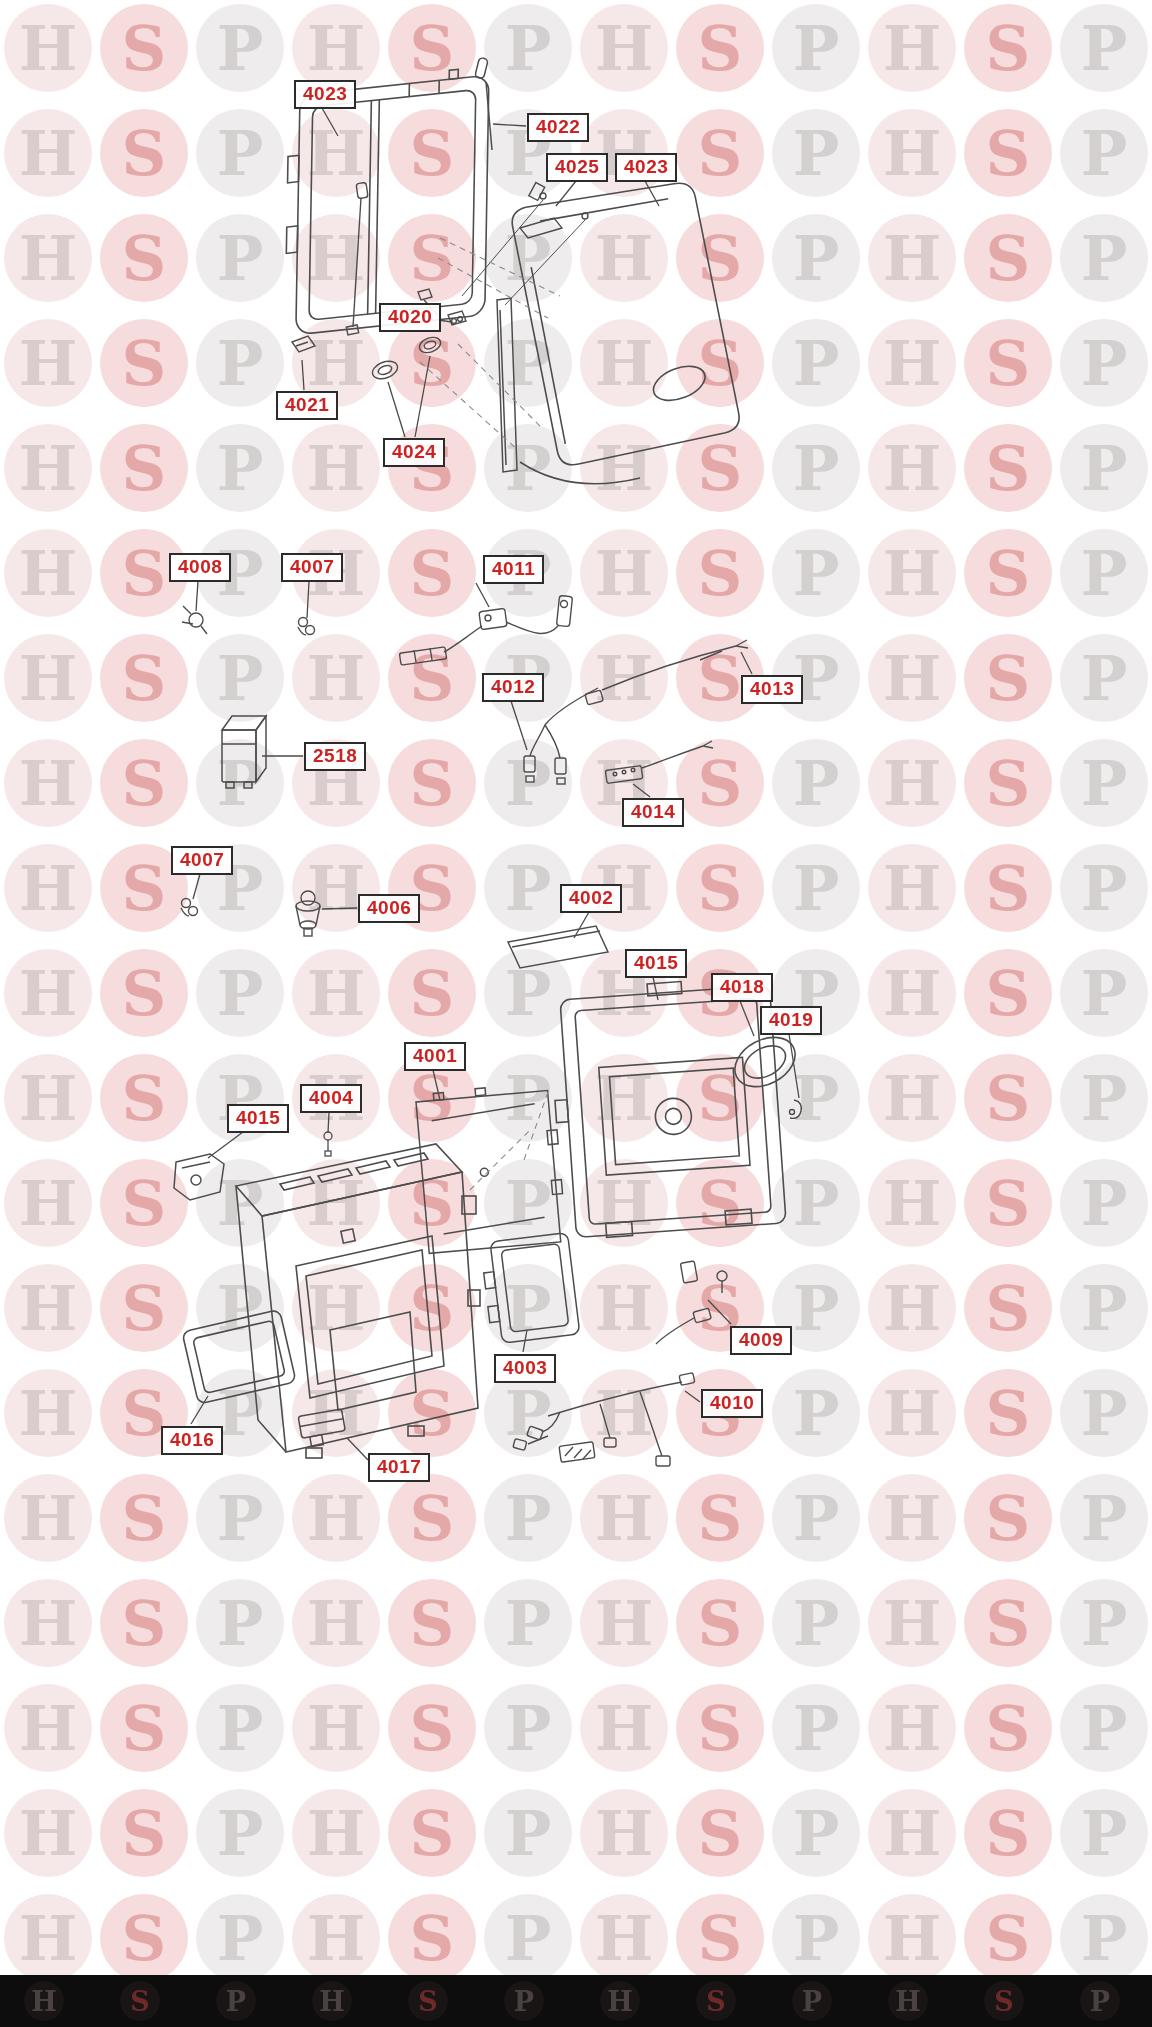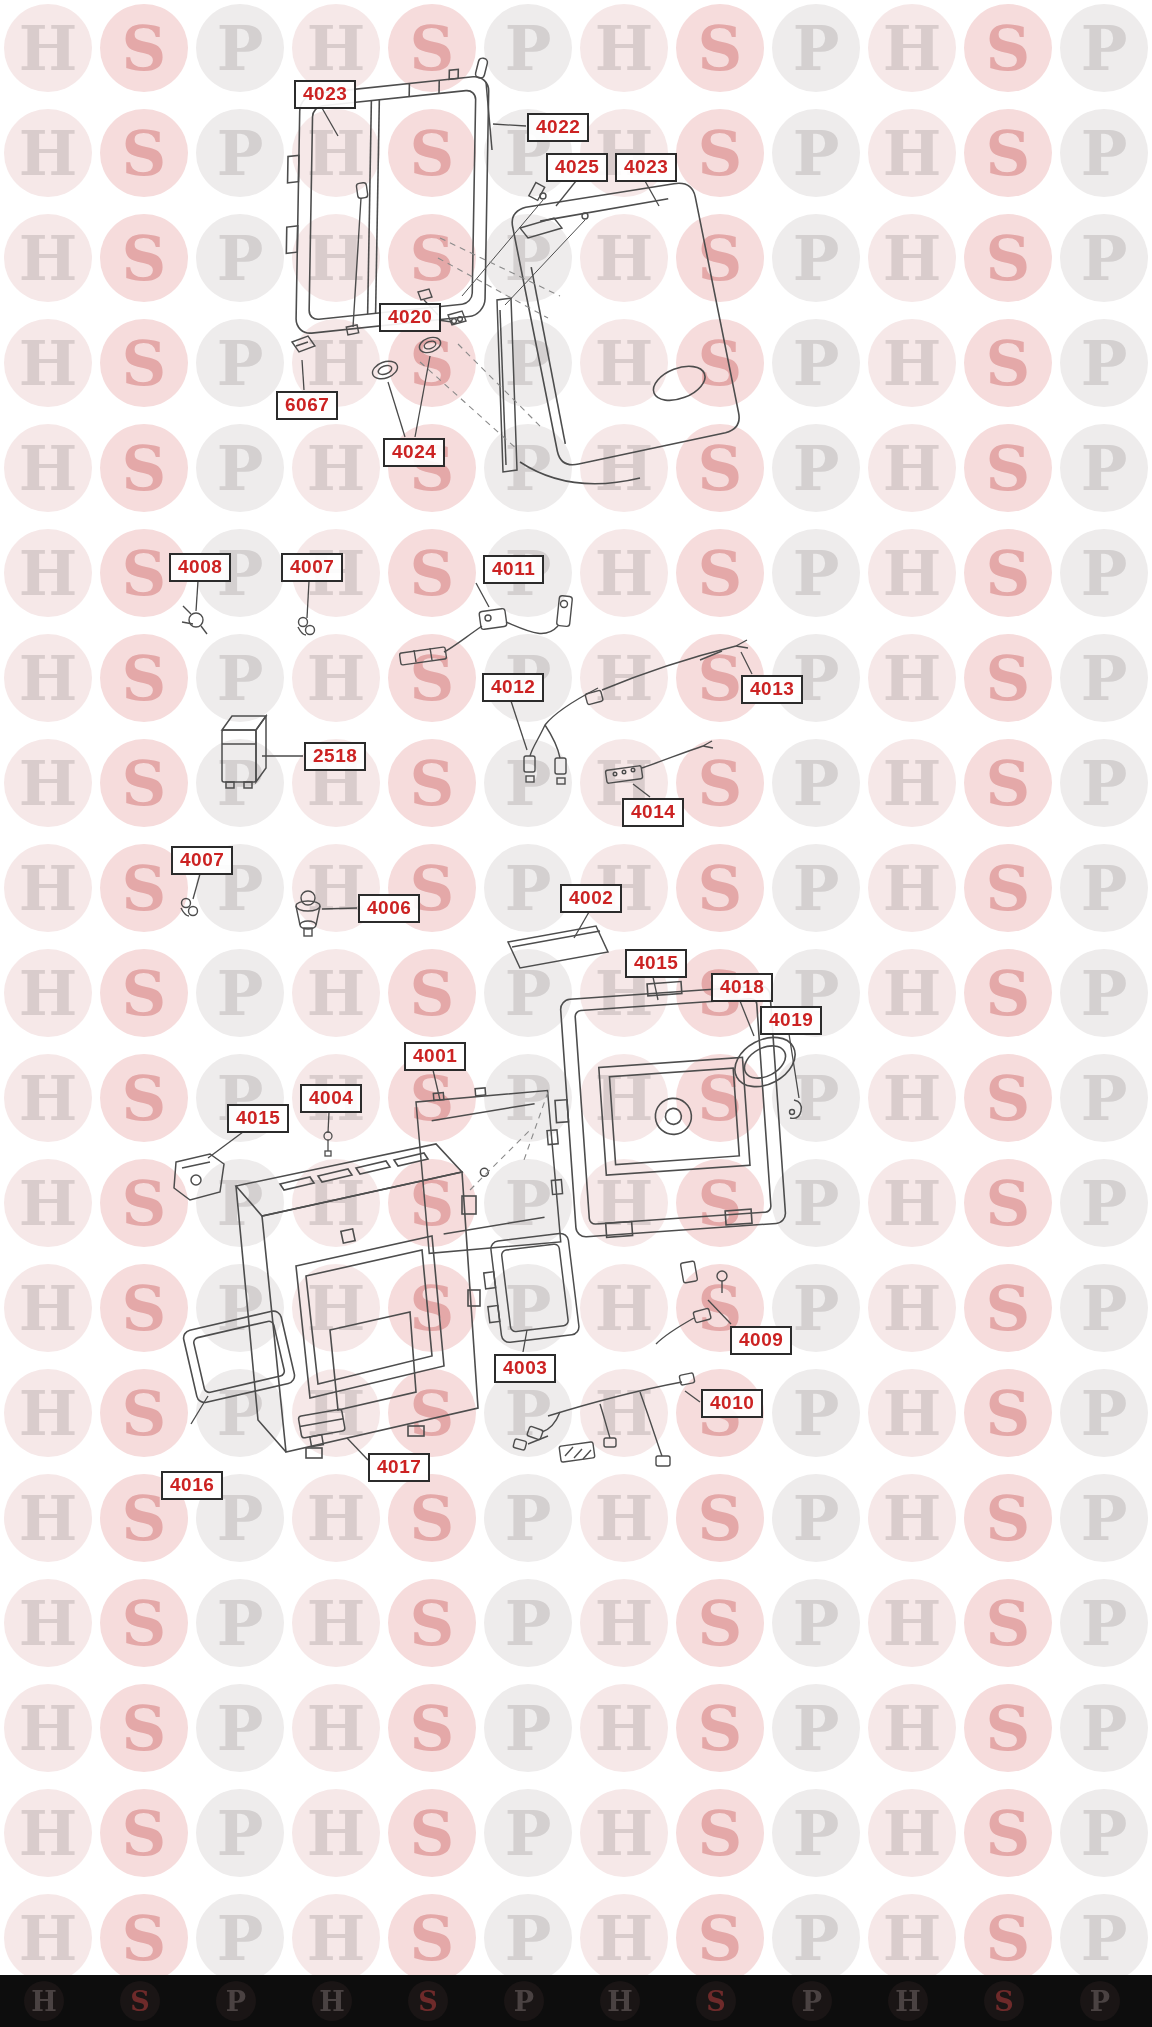--- a/index.html
+++ b/index.html
@@ -574,42 +574,42 @@
       <line x1="368" y1="1460" x2="347" y2="1438"></line>
     </g>
   </svg>
 
   <div id="labels">
       <div class="part-label" style="left: 294px; top: 80px;">4023</div>
       <div class="part-label" style="left: 527px; top: 113px;">4022</div>
       <div class="part-label" style="left: 546px; top: 153px;">4025</div>
       <div class="part-label" style="left: 615px; top: 153px;">4023</div>
       <div class="part-label" style="left: 379px; top: 303px;">4020</div>
-      <div class="part-label" style="left: 276px; top: 391px;">6067</div>
+      <div class="part-label" style="left: 276px; top: 391px;">4021</div>
       <div class="part-label" style="left: 383px; top: 438px;">4024</div>
       <div class="part-label" style="left: 169px; top: 553px;">4008</div>
       <div class="part-label" style="left: 281px; top: 553px;">4007</div>
       <div class="part-label" style="left: 447px; top: 555px; margin-left: 36px;">4011</div>
       <div class="part-label" style="left: 482px; top: 673px;">4012</div>
       <div class="part-label" style="left: 741px; top: 675px;">4013</div>
       <div class="part-label" style="left: 304px; top: 742px;">2518</div>
       <div class="part-label" style="left: 622px; top: 798px;">4014</div>
       <div class="part-label" style="left: 171px; top: 846px;">4007</div>
       <div class="part-label" style="left: 358px; top: 894px;">4006</div>
       <div class="part-label" style="left: 560px; top: 884px;">4002</div>
       <div class="part-label" style="left: 625px; top: 949px;">4015</div>
       <div class="part-label" style="left: 711px; top: 973px;">4018</div>
       <div class="part-label" style="left: 760px; top: 1006px;">4019</div>
       <div class="part-label" style="left: 404px; top: 1042px;">4001</div>
       <div class="part-label" style="left: 300px; top: 1084px;">4004</div>
       <div class="part-label" style="left: 227px; top: 1104px;">4015</div>
       <div class="part-label" style="left: 730px; top: 1326px;">4009</div>
       <div class="part-label" style="left: 494px; top: 1354px;">4003</div>
       <div class="part-label" style="left: 701px; top: 1389px;">4010</div>
-      <div class="part-label" style="left: 161px; top: 1426px; margin-top: 45px;">4016</div>
+      <div class="part-label" style="left: 161px; top: 1426px;">4016</div>
       <div class="part-label" style="left: 368px; top: 1453px;">4017</div>
     </div>
 
   <div id="footer">
       <div class="wm-footer" style="left: 24px; top: 6px; background: rgb(26, 21, 21); color: rgb(74, 66, 66);">H</div>
       <div class="wm-footer" style="left: 120px; top: 6px; background: rgb(26, 21, 21); color: rgb(110, 42, 42);">S</div>
       <div class="wm-footer" style="left: 216px; top: 6px; background: rgb(26, 21, 21); color: rgb(74, 66, 66);">P</div>
       <div class="wm-footer" style="left: 312px; top: 6px; background: rgb(26, 21, 21); color: rgb(74, 66, 66);">H</div>
       <div class="wm-footer" style="left: 408px; top: 6px; background: rgb(26, 21, 21); color: rgb(110, 42, 42);">S</div>
       <div class="wm-footer" style="left: 504px; top: 6px; background: rgb(26, 21, 21); color: rgb(74, 66, 66);">P</div>

